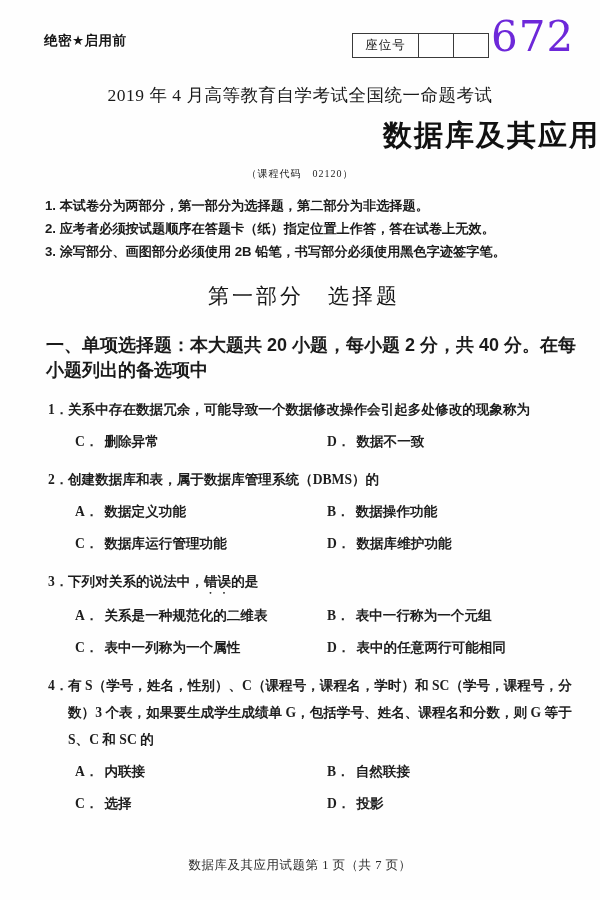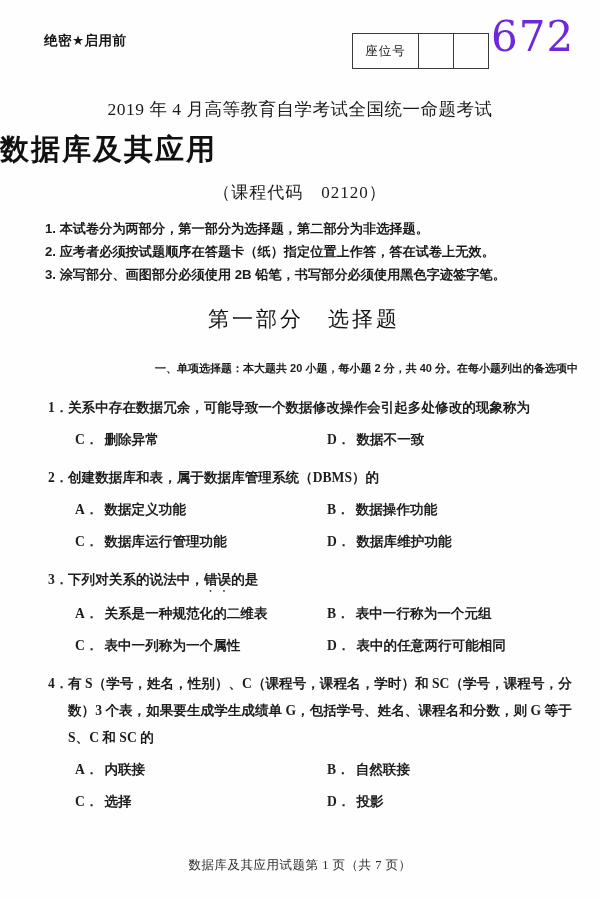--- a/index.html
+++ b/index.html
@@ -19,51 +19,51 @@
   
   .header { position: relative; height: 72px; }
   .classification {
     position: absolute; left: 44px; top: 32px;
     font-family: "Liberation Sans", "DejaVu Sans", sans-serif;
     font-weight: 700; font-size: 13.5px; color: #171717;
     letter-spacing: 0.5px;
   }
   .seat-box {
     position: absolute; left: 352px; top: 33px;
-    width: 137px; height: 36px;
+    width: 137px; height: 25px;
     border: 1.6px solid #3a3a3a;
     display: flex; align-items: stretch;
   }
   .seat-label-cell {
     width: 66px; border-right: 1.4px solid #3a3a3a;
     display: flex; align-items: center; justify-content: center;
     font-size: 12.5px; color: #222; letter-spacing: 1px;
   }
   .seat-cell { flex: 1; border-right: 1.4px solid #3a3a3a; }
   .seat-cell:last-child { border-right: none; }
   .paper-number {
     position: absolute; left: 491px; top: 14px;
     font-family: "DejaVu Serif", "Liberation Serif", serif;
     font-size: 42px; font-weight: 500; color: #6d28d9;
     letter-spacing: 1px; line-height: 1.1;
   }
 
   
   .exam-session {
-    margin-top: 25px; text-align: center;
+    margin-top: 11px; text-align: center;
     font-size: 17.5px; color: #1a1a1a; letter-spacing: 0.5px;
   }
   .exam-title {
-    margin-top: 9px; text-align: left;
+    margin-top: 9px; text-align: right;
     font-size: 29px; font-weight: 700; color: #111;
     letter-spacing: 2px; line-height: 38px;
   }
   .course-code {
     margin-top: 13px; text-align: center;
-    font-size: 17px; color: #1c1c1c; letter-spacing: 1px;
+    font-size: 10px; color: #1c1c1c; letter-spacing: 1px;
   }
 
   
   .notice {
     margin: 13px 22px 0 42px;
     font-family: "Liberation Sans", "DejaVu Sans", sans-serif;
     font-weight: 700; font-size: 13.2px; color: #1b1b1b;
     line-height: 23px;
   }
   .notice-item { padding-left: 3px; }
@@ -71,23 +71,22 @@
   
   .part-heading {
     margin-top: 19px; text-align: center;
     font-family: "Liberation Sans", "DejaVu Sans", sans-serif;
     font-weight: 400; font-size: 21px; color: #141414;
     letter-spacing: 3px; line-height: 28px; padding-left: 8px;
   }
   .intro {
     margin: 23px 22px 0 46px;
     font-family: "Liberation Sans", "DejaVu Sans", sans-serif;
-    font-weight: 700; font-size: 11px; color: #1b1b1b;
+    font-weight: 700; font-size: 18px; color: #1b1b1b;
     line-height: 25px;
-    text-align: right;
   }
   .intro-line2 { padding-left: 30px; }
 
   
   .questions { margin: 13px 25px 0 48px; font-size: 13.6px; font-weight: bold; }
   .question { margin-bottom: 11px; }
   .stem {
     line-height: 27px;
     padding-left: 20px; text-indent: -20px;
     color: #1e1e1e;

